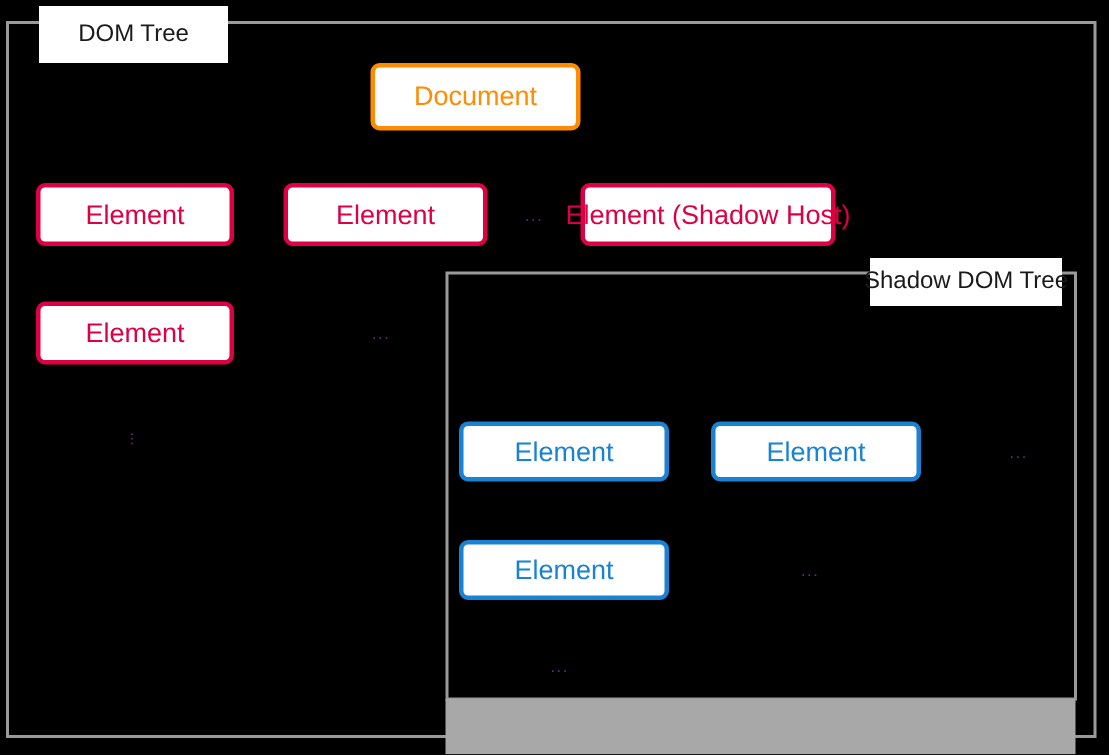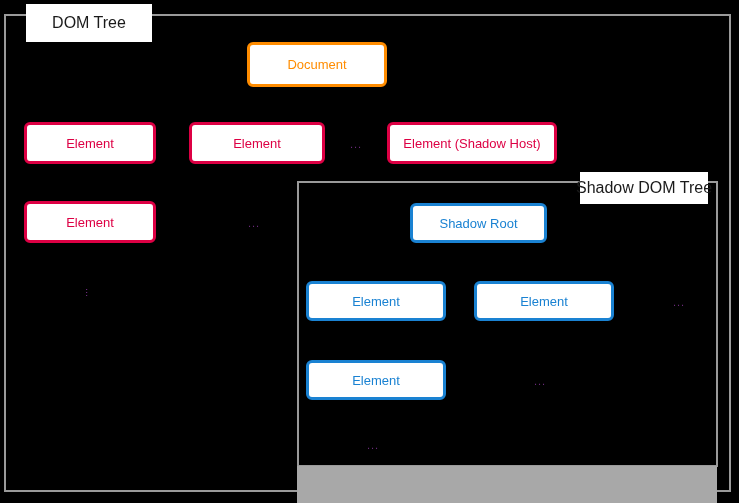--- a/index.html
+++ b/index.html
@@ -73,21 +73,21 @@
   .node {
     position: absolute;
     background: #ffffff;
     border-style: solid;
     border-width: 3px;
     border-radius: 6px;
     box-sizing: border-box;
     display: flex;
     align-items: center;
     justify-content: center;
-    font-size: 13px;
+    font-size: 18px;
     white-space: nowrap;
   }
   .node.document {
     border-color: #ff8c00;
     color: #ff8c00;
   }
   .node.element {
     border-color: #dd0044;
     color: #dd0044;
   }
@@ -158,21 +158,20 @@
   <div class="node document" id="node-document">Document</div>
 
   <div class="node element" id="node-element-1">Element</div>
 
   <div class="node element" id="node-element-2">Element</div>
 
   <div class="node element" id="node-shadow-host">Element (Shadow Host)</div>
 
   <div class="node element" id="node-element-3">Element</div>
 
-  <div class="node shadow" id="node-shadow-root">Shadow Root</div>
 
   <div class="node shadow" id="node-shadow-el-1">Element</div>
 
   <div class="node shadow" id="node-shadow-el-2">Element</div>
 
   <div class="node shadow" id="node-shadow-el-3">Element</div>
 
   <div class="ellipsis" id="ellipsis-dom-row1">...</div>
 
   <div class="ellipsis" id="ellipsis-dom-row2">...</div>

